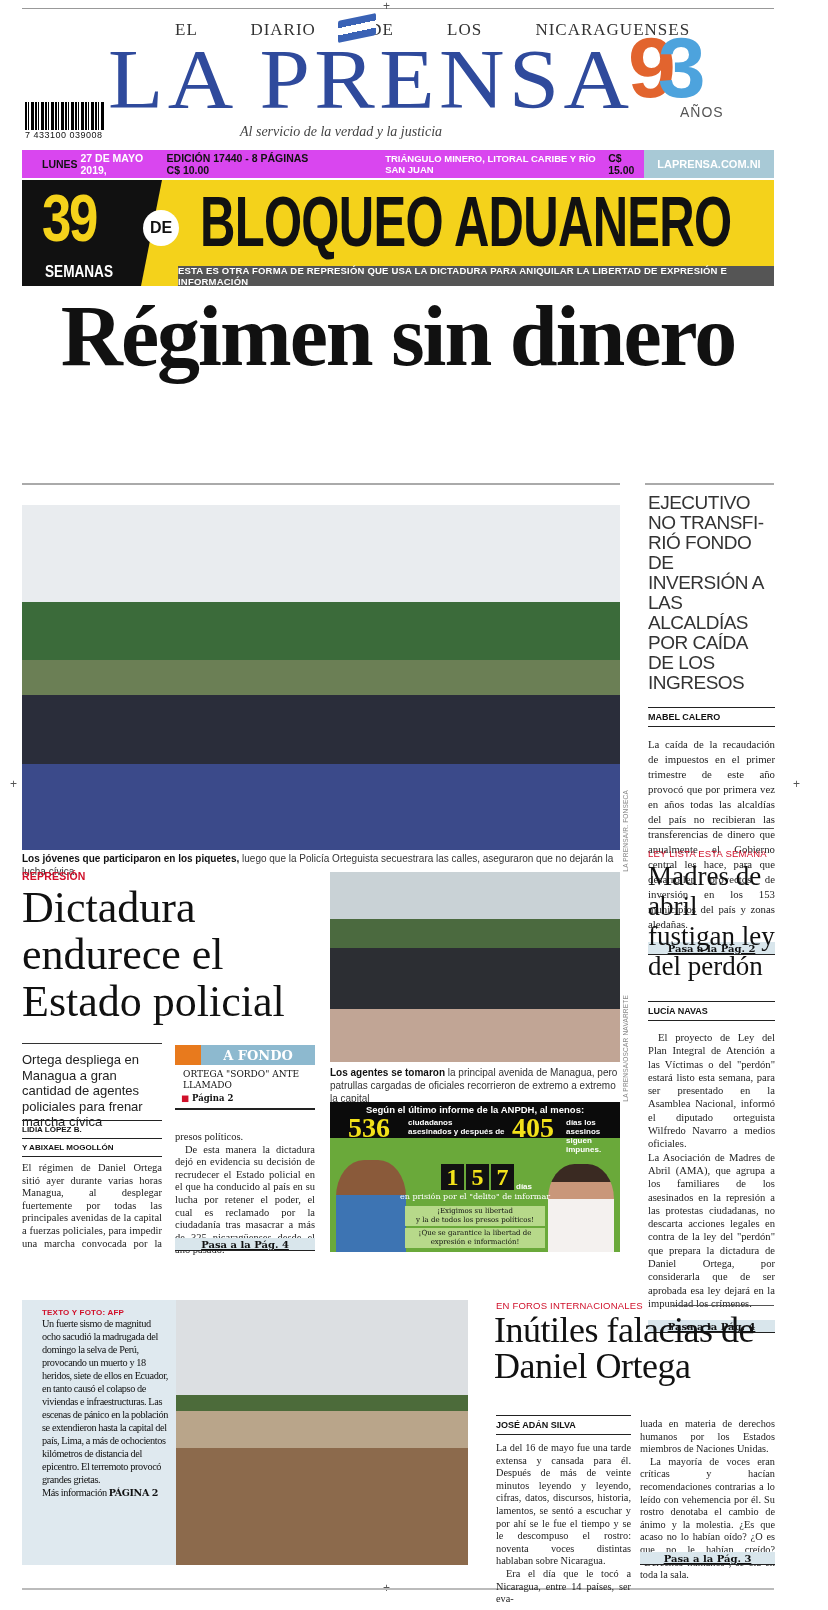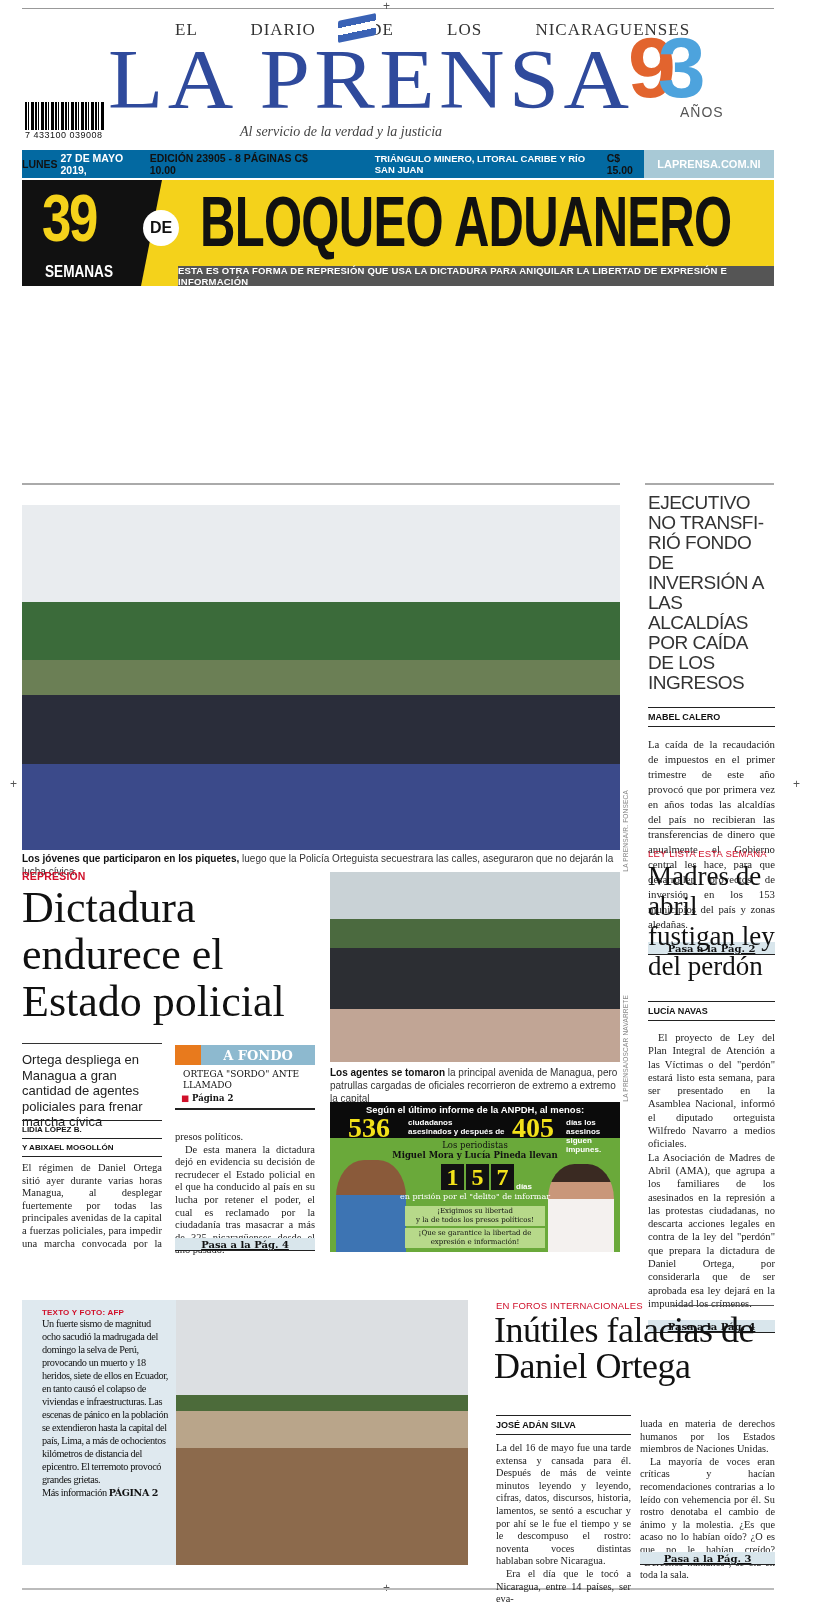--- a/index.html
+++ b/index.html
@@ -14,21 +14,21 @@
 .flag{left:338px;top:17px;width:38px;height:22px;background:linear-gradient(#3a62b5 0 33%,#fff 33% 66%,#3a62b5 66%);transform:skewY(-12deg);border-radius:2px}
 .logo{left:108px;top:38px;font-size:84px;color:#2f4a9c;letter-spacing:4px;font-family:"Liberation Serif",serif;line-height:1;transform:scaleX(1.08);transform-origin:left}
 .anniv{left:628px;top:24px;font-size:86px;font-weight:bold;font-family:"Liberation Sans",sans-serif;line-height:1}
 .anniv .n9{color:#e2642e}.anniv .n3{color:#4da3dd;margin-left:-18px}
 .anios{left:680px;top:104px;font-size:14px;color:#555;letter-spacing:1px}
 .barcode{left:25px;top:102px;width:80px;height:38px}
 .barcode-bars{width:100%;height:28px;background:repeating-linear-gradient(90deg,#000 0 2px,#fff 2px 3px,#000 3px 4px,#fff 4px 6px,#000 6px 9px,#fff 9px 10px)}
 .barcode-num{font-size:9px;font-family:"Liberation Sans",sans-serif;letter-spacing:0.5px}
 .motto{left:240px;top:124px;font-size:14px;font-style:italic;color:#444}
 
-.datebar{left:22px;top:150px;width:622px;height:28px;background:#0369a1;display:flex;align-items:center;padding-left:0;font-size:10.5px;font-weight:bold;font-family:"Liberation Sans",sans-serif}
+.datebar{left:22px;top:150px;width:622px;height:28px;background:#d946ef;display:flex;align-items:center;padding-left:20px;font-size:10.5px;font-weight:bold;font-family:"Liberation Sans",sans-serif}
 .datebar .w{color:#fff}
 .site{left:644px;top:150px;width:130px;height:28px;background:#a8c9d6;color:#fff;font-size:11px;font-weight:bold;display:flex;align-items:center;justify-content:center;font-family:"Liberation Sans",sans-serif}
 
 .banner{left:22px;top:180px;width:752px;height:106px;background:#f4d21b}
 .banner-black{left:22px;top:180px;width:120px;height:106px;background:#111}
 .b39{left:42px;top:180px;font-size:66px;font-weight:bold;color:#f4d21b;font-family:"Liberation Sans",sans-serif;letter-spacing:-3px;transform:scaleX(.8);transform-origin:left}
 .bsem{left:45px;top:262px;font-size:17px;color:#fff;font-family:"Liberation Sans",sans-serif;transform:scaleX(.8);transform-origin:left;font-weight:bold}
 .bde{left:143px;top:210px;width:36px;height:36px;border-radius:50%;background:#fff;color:#111;font-weight:bold;font-size:16px;display:flex;align-items:center;justify-content:center;font-family:"Liberation Sans",sans-serif}
 .btitle{left:200px;top:182px;font-size:70px;font-weight:bold;color:#111;font-family:"Liberation Sans",sans-serif;transform:scaleX(.7);transform-origin:left;letter-spacing:-1px;white-space:nowrap;line-height:1.15}
 .bsub{left:178px;top:266px;width:596px;height:20px;background:#555;color:#fff;font-size:9.5px;font-weight:bold;font-family:"Liberation Sans",sans-serif;display:flex;align-items:center;justify-content:center;letter-spacing:.2px}
@@ -84,34 +84,35 @@
   <div class="abs anios sans">AÑOS</div>
   <div class="abs barcode">
     <div class="barcode-bars"></div>
     <div class="barcode-num">7 433100 039008</div>
   </div>
   <div class="abs motto">Al servicio de la verdad y la justicia</div>
 </header>
 
 <div class="abs datebar">
   <span>LUNES</span>&nbsp;<span class="w">27 DE MAYO 2019,</span>&nbsp;&nbsp;&nbsp;
-  <span>EDICIÓN 23905 - 8 PÁGINAS C$ 10.00</span>
+  <span>EDICIÓN 17440 - 8 PÁGINAS C$ 10.00</span>
   <span class="w" style="margin-left:61px;font-size:9.5px">TRIÁNGULO MINERO, LITORAL CARIBE Y RÍO SAN JUAN</span>&nbsp;<span>C$ 15.00</span>
 </div>
 <div class="abs site">LAPRENSA.COM.NI</div>
 
 <div class="abs banner"></div>
 <div class="abs banner-black" style="clip-path:polygon(0 0,100% 0,85% 100%,0 100%);width:140px"></div>
 <div class="abs b39">39</div>
 <div class="abs bsem">SEMANAS</div>
 <div class="abs bde">DE</div>
 <div class="abs btitle">BLOQUEO ADUANERO</div>
 <div class="abs bsub">ESTA ES OTRA FORMA DE REPRESIÓN QUE USA LA DICTADURA PARA ANIQUILAR LA LIBERTAD DE EXPRESIÓN E INFORMACIÓN</div>
 
 <h1 class="abs headline">
+  <div>Régimen sin dinero</div>
 </h1>
 <div class="rule" style="left:22px;top:483px;width:598px;background:#aaa;height:2px"></div>
 <div class="rule" style="left:645px;top:483px;width:129px;background:#aaa;height:2px"></div>
 
 <div class="abs photo1"></div>
 <div class="credit-v" style="left:622px;top:790px">LA PRENSA/R. FONSECA</div>
 <div class="abs caption" style="left:22px;top:852px;width:600px">
   <b>Los jóvenes que participaron en los piquetes,</b><span> luego que la Policía Orteguista secuestrara las calles, aseguraron que no dejarán la lucha cívica.</span>
 </div>
 
@@ -162,21 +163,20 @@
       <div>ciudadanos</div>
       <div>asesinados y después de</div>
     </div>
   <div class="bignum" style="left:182px;top:12px">405</div>
   <div class="small-w" style="left:236px;top:16px">
       <div>días los asesinos</div>
       <div>siguen impunes.</div>
     </div>
   <div class="person" style="left:6px;top:58px;width:70px;height:92px;background:linear-gradient(180deg,#8a5a3a 0 38%,#3d74b3 38%)"></div>
   <div class="person" style="left:218px;top:62px;width:66px;height:88px;background:linear-gradient(180deg,#3a2a22 0 20%,#c9977a 20% 40%,#f4f1ef 40%)"></div>
-  <div class="info-mid" style="top:38px"><div>Los periodistas</div><b>Miguel Mora y Lucía Pineda llevan</b></div>
   <div class="counter" style="left:111px;top:62px">
     <span>1</span>
     <span>5</span>
     <span>7</span>
   </div>
   <div class="small-w" style="left:186px;top:80px;color:#fff">días</div>
   <div class="info-mid" style="top:90px;color:#fff;font-size:8px">en prisión por el "delito" de informar</div>
   <div class="info-mid" style="top:104px;background:#b7d98a;width:140px;left:75px;font-size:7px;line-height:9px;padding:1px 0">
       <div>¡Exigimos su libertad</div>
       <div>y la de todos los presos políticos!</div>

